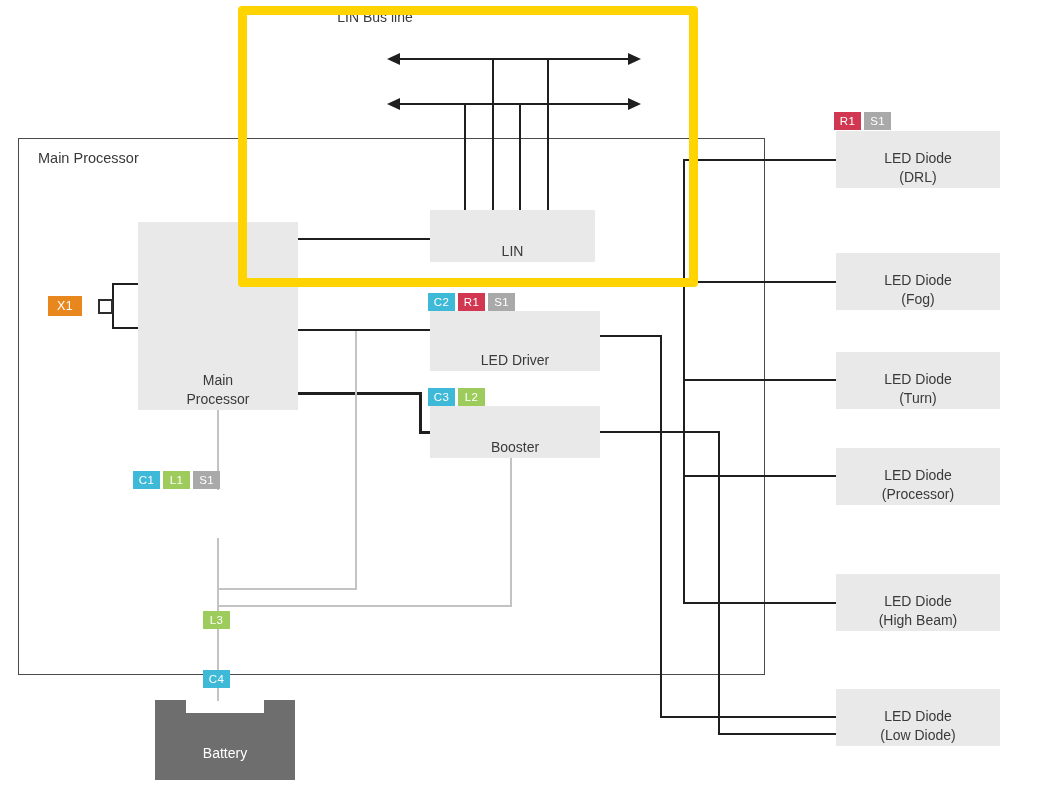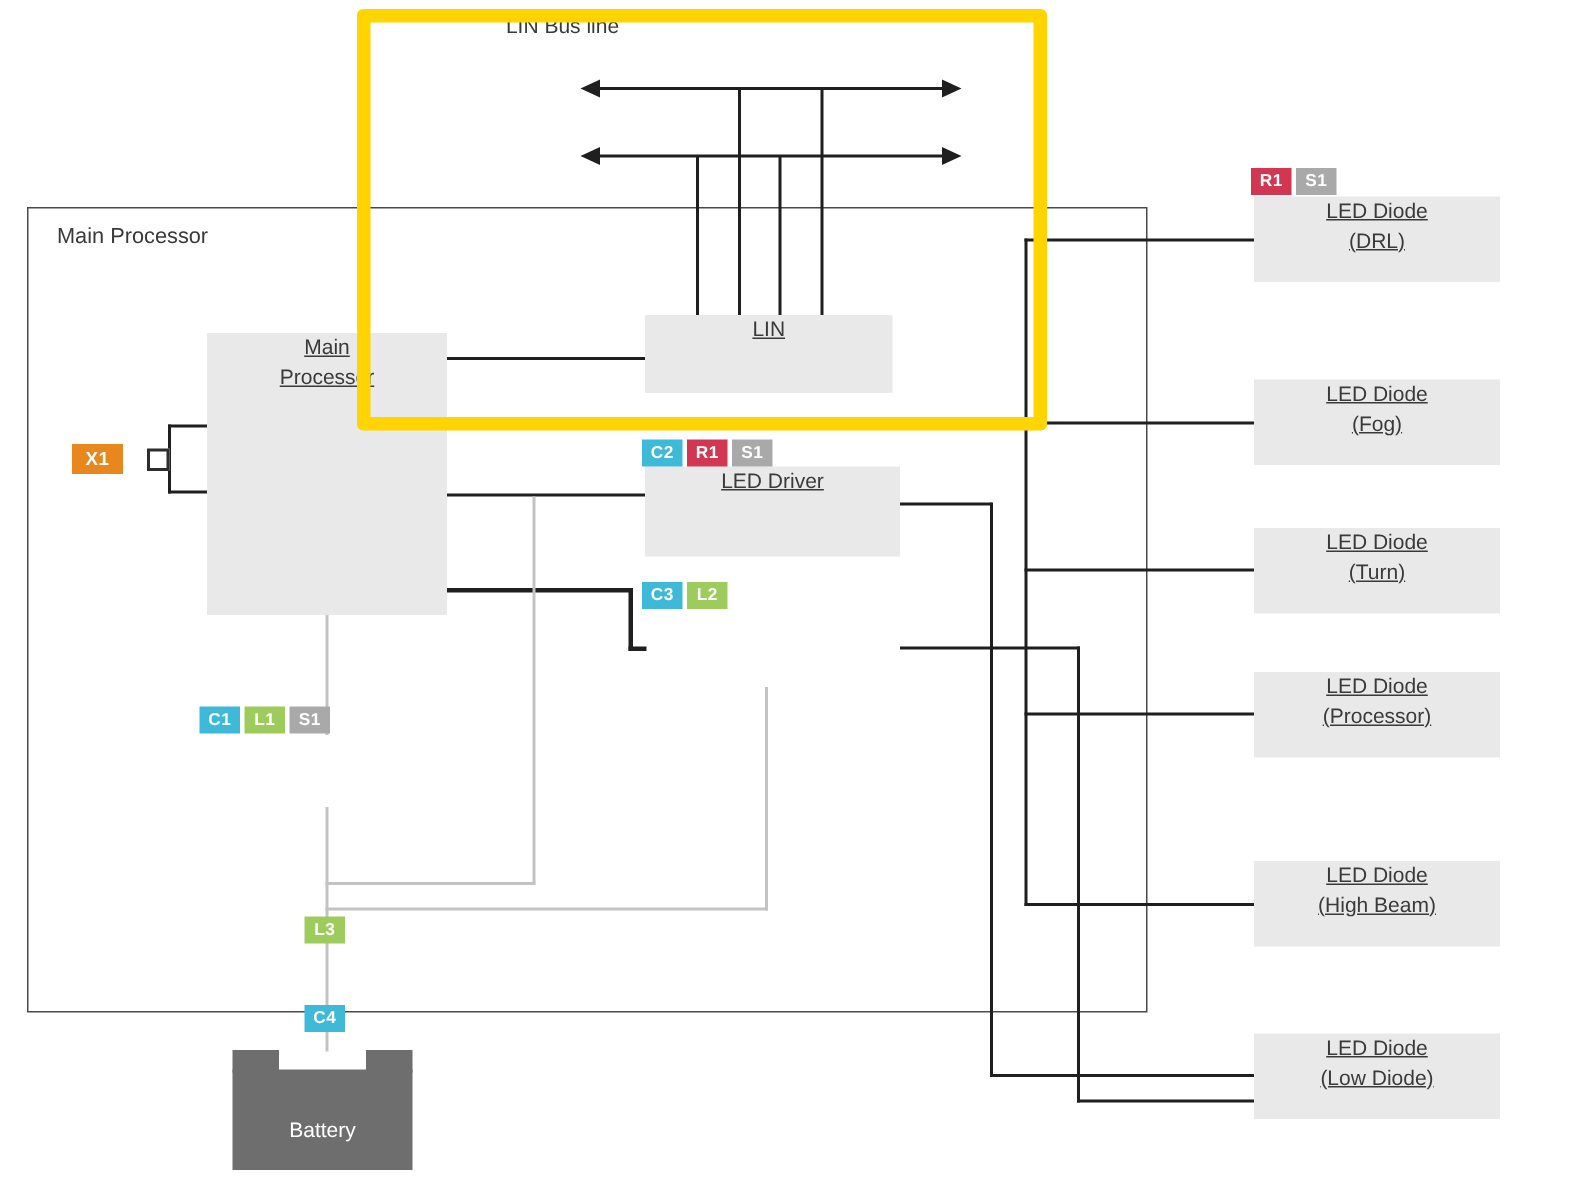--- a/index.html
+++ b/index.html
@@ -3,34 +3,34 @@
 <meta charset="utf-8">
 <style>
   html,body{margin:0;padding:0;background:#fff;}
   .stage{
     position:relative;width:1060px;height:798px;background:#fff;
     font-family:"Liberation Sans", sans-serif;color:var(--text-dark,#3a3a3a);
     overflow:hidden;
   }
   .block{
     position:absolute;background:var(--block-gray,#e9e9e9);
-    display:flex;align-items:flex-start;justify-content:center;
-    text-align:center;font-size:14px;line-height:1.4;z-index:2;text-decoration:underline;
+    display:flex;align-items:flex-end;justify-content:center;
+    text-align:center;font-size:14px;line-height:1.4;z-index:2;
   }
   .line{position:absolute;background:var(--line-dark,#1f1f1f);z-index:1;}
   .line.h{height:2px;}
   .line.v{width:2px;}
   .gline{position:absolute;background:var(--line-light,#c3c3c3);z-index:1;}
   .gline.h{height:1.5px;}
   .gline.v{width:1.5px;}
   .badge-row{position:absolute;display:flex;gap:3px;z-index:3;}
   .badge{
     min-width:27px;height:18px;padding:0 4px;box-sizing:border-box;
     display:flex;align-items:center;justify-content:center;
-    color:#fff;font-weight:bold;font-size:11.5px;letter-spacing:.3px;
+    color:#fff;font-weight:normal;font-size:11.5px;letter-spacing:.3px;
   }
   .badge.cyan{background:var(--badge-cyan,#3fb9d8);}
   .badge.green{background:var(--badge-green,#9dcb5c);}
   .badge.gray{background:var(--badge-gray,#a9a9a9);}
   .badge.red{background:var(--badge-red,#d23752);}
   .badge.orange{background:var(--badge-orange,#e8871d);}
   .badge.lg{min-width:34px;height:20px;font-size:12.5px;}
   .controller{
     position:absolute;left:18px;top:138px;width:747px;height:537px;
     border:1.5px solid #4a4a4a;z-index:1;background:transparent;box-sizing:border-box;
@@ -44,21 +44,21 @@
     border-right:13px solid var(--line-dark,#1f1f1f);}
   .arrow .head-r{position:absolute;right:0;top:0;width:0;height:0;
     border-top:6px solid transparent;border-bottom:6px solid transparent;
     border-left:13px solid var(--line-dark,#1f1f1f);}
   .highlight{
     position:absolute;left:238px;top:6px;width:460px;height:281px;
     border:9px solid var(--highlight-yellow,#ffd400);border-radius:4px;
     box-sizing:border-box;z-index:50;pointer-events:none;
   }
   .crystal{position:absolute;left:98px;top:299px;width:11px;height:11px;background:#fff;border:2.5px solid #2d2d2d;z-index:2;}
-  .battery{position:absolute;left:155px;top:700px;width:120px;height:80px;z-index:2;}
+  .battery{position:absolute;left:155px;top:700px;width:120px;height:80px;z-index:2;padding-left:20px;}
   .battery .term{position:absolute;top:0;width:31px;height:15px;background:var(--battery-gray,#6e6e6e);}
   .battery .term.l{left:0;}
   .battery .term.r{right:0;}
   .battery .body{position:absolute;left:0;right:0;top:13px;bottom:0;background:var(--battery-gray,#6e6e6e);
     display:flex;align-items:center;justify-content:center;color:#fff;font-size:14px;padding-top:12px;box-sizing:border-box;}
   .diode{left:836px;width:164px;height:57px;}
   .mp-label{width:90px;}
 </style>
 </head>
 <body>
@@ -121,20 +121,23 @@
   </div>
 
   <div class="block" style="left:430px;top:210px;width:165px;height:52px">
     <div>LIN</div>
   </div>
 
   <div class="block" style="left:430px;top:311px;width:170px;height:60px">
     <div>LED Driver</div>
   </div>
 
+  <div class="block" style="left:430px;top:406px;width:170px;height:52px">
+    <div>Booster</div>
+  </div>
 
 
   <div class="badge-row" style="left:48px;top:296px">
     <span class="badge orange lg">X1</span>
   </div>
 
   <div class="badge-row" style="left:428px;top:293px">
     <span class="badge cyan">C2</span>
     <span class="badge red">R1</span>
     <span class="badge gray">S1</span>

